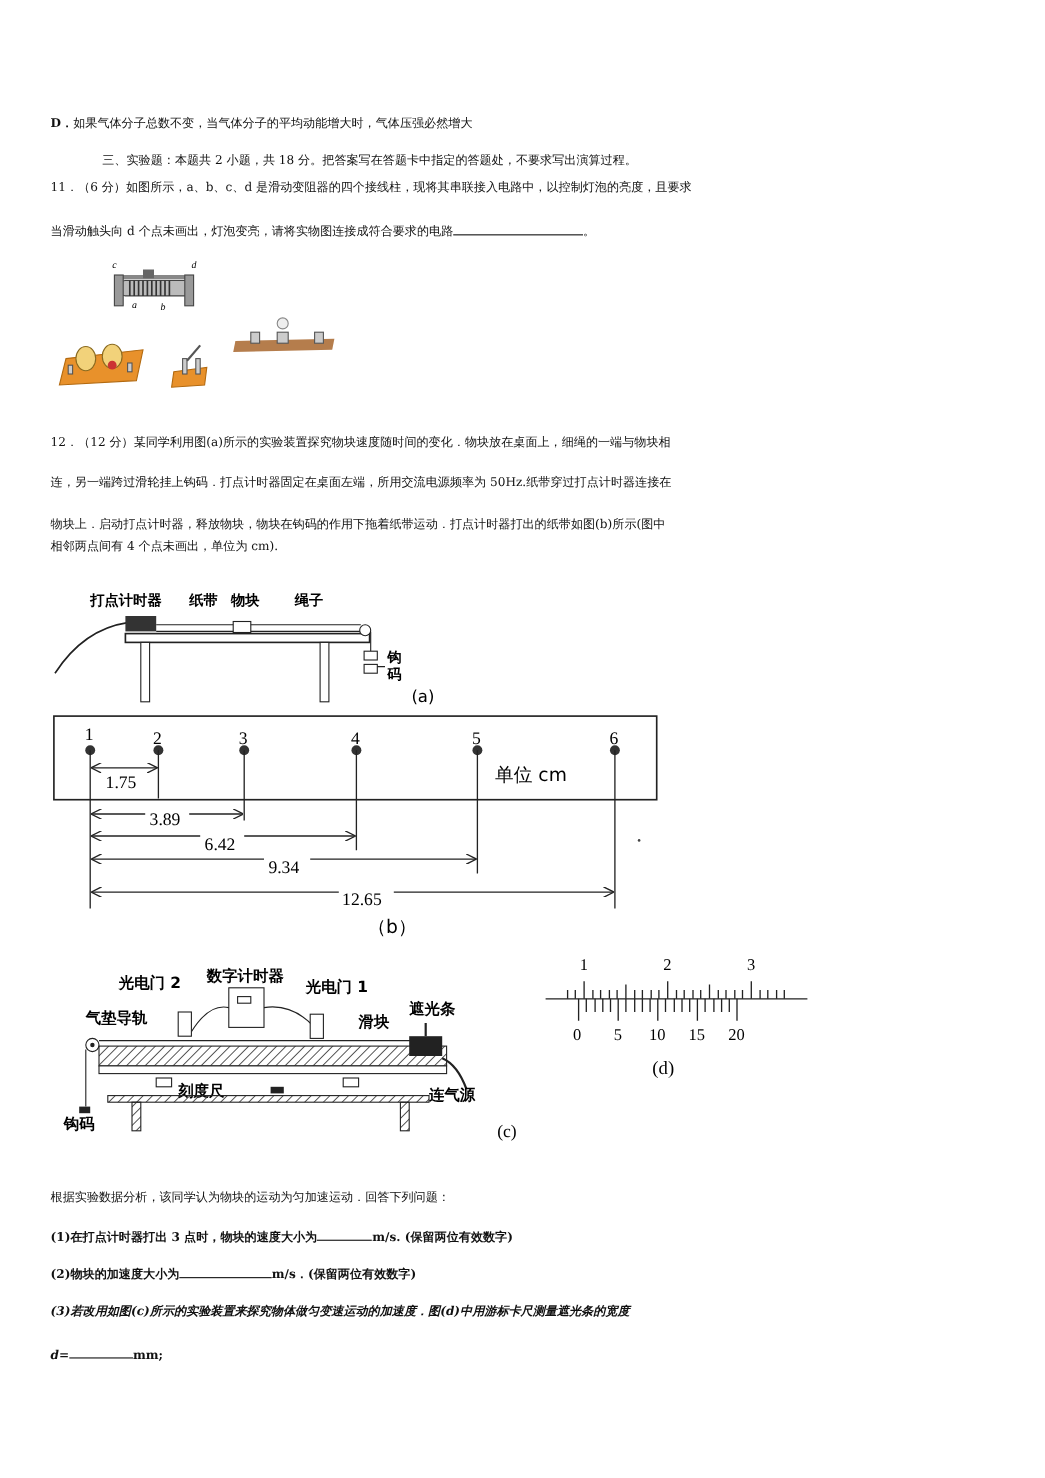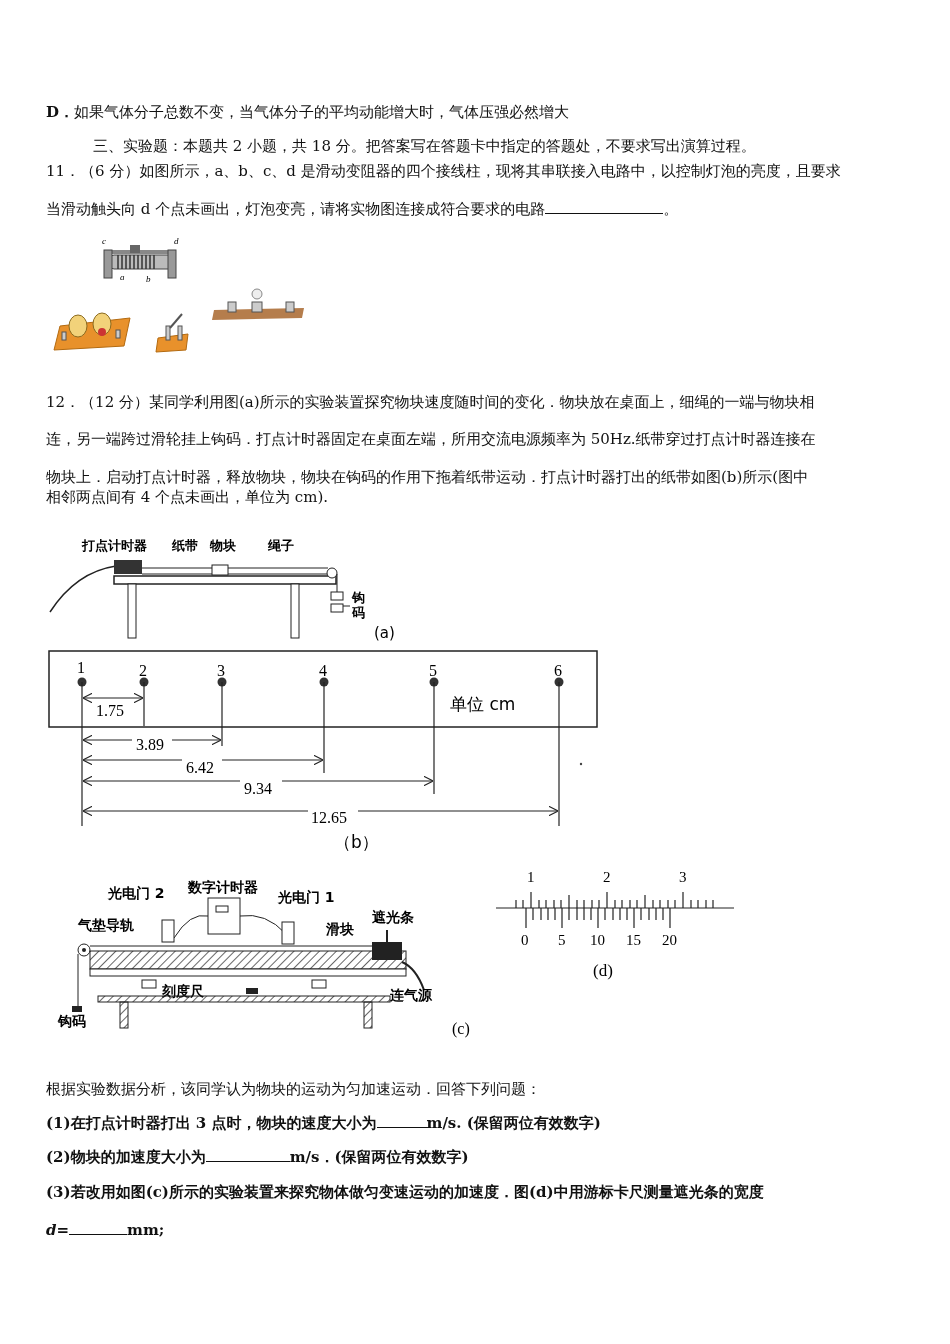--- a/index.html
+++ b/index.html
@@ -1,21 +1,21 @@
 <!DOCTYPE html>
 <html><head>
 <meta charset="utf-8">
 <style>
   html, body { margin: 0; padding: 0; background: #ffffff; }
   body {
     width: 950px; height: 1344px; position: relative; overflow: hidden;
     font-family: "DejaVu Serif", "Liberation Serif", serif;
     color: #111; font-size: 15px;
   }
-  .line { position: absolute; left: 46px; white-space: nowrap; font-size: 15px; line-height: 20px; }
+  .line { position: absolute; left: 46px; white-space: nowrap; font-size: 11px; line-height: 20px; }
   .b { font-weight: bold; }
   .blank { display: inline-block; border-bottom: 1px solid #111; height: 14px; vertical-align: baseline; }
   .fig { position: absolute; }
   .it { font-style: italic; }
 </style>
 </head>
 <body>
 
 <div class="line" style="top:102px;">
   <span class="b">D．</span><span>如果气体分子总数不变，当气体分子的平均动能增大时，气体压强必然增大</span>
@@ -270,16 +270,16 @@
   <text x="103" y="108" font-size="17">(d)</text>
 </svg>
 
 <div class="line" style="top:1079px;">根据实验数据分析，该同学认为物块的运动为匀加速运动．回答下列问题：</div>
 <div class="line b" style="top:1113px;">
   <span>(1)在打点计时器打出 3 点时，物块的速度大小为</span><span class="blank" style="width:50px;"></span><span>m/s. (保留两位有效数字)</span>
 </div>
 <div class="line b" style="top:1147px;">
   <span>(2)物块的加速度大小为</span><span class="blank" style="width:84px;"></span><span>m/s．(保留两位有效数字)</span>
 </div>
-<div class="line b" style="top:1182px;">(3)若改用如图(c)所示的实验装置来探究物体做匀变速运动的加速度．图(d)中用游标卡尺测量遮光条的宽度</div>
+<div class="line b" style="top:1182px;font-style:italic;">(3)若改用如图(c)所示的实验装置来探究物体做匀变速运动的加速度．图(d)中用游标卡尺测量遮光条的宽度</div>
 <div class="line b" style="top:1220px;">
   <span class="it">d</span><span>=</span><span class="blank" style="width:58px;"></span><span>mm;</span>
 </div>
 
 </body></html>

